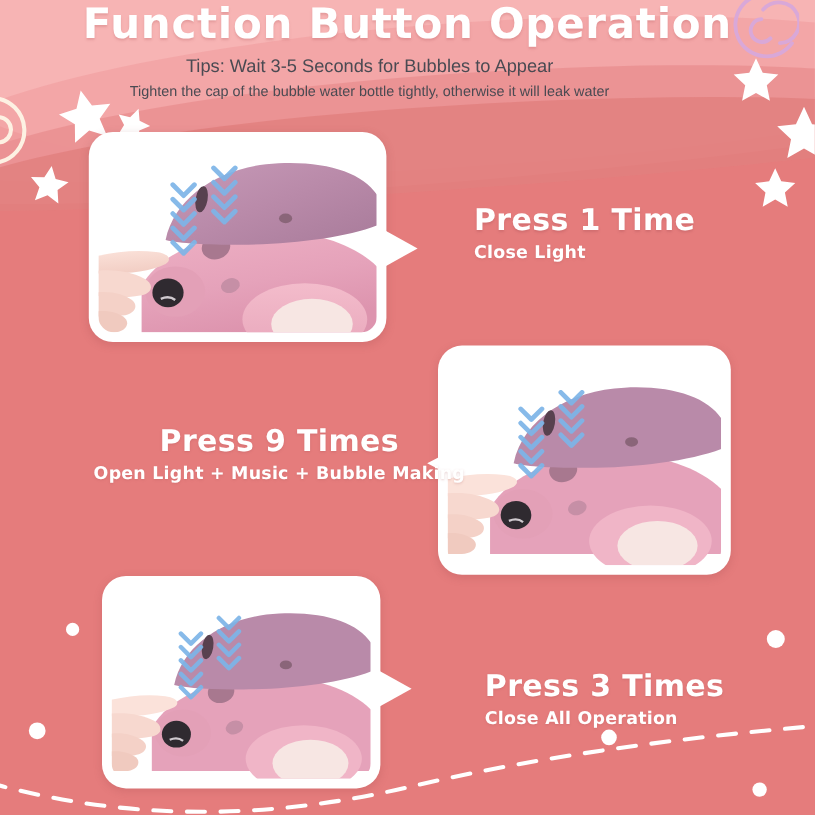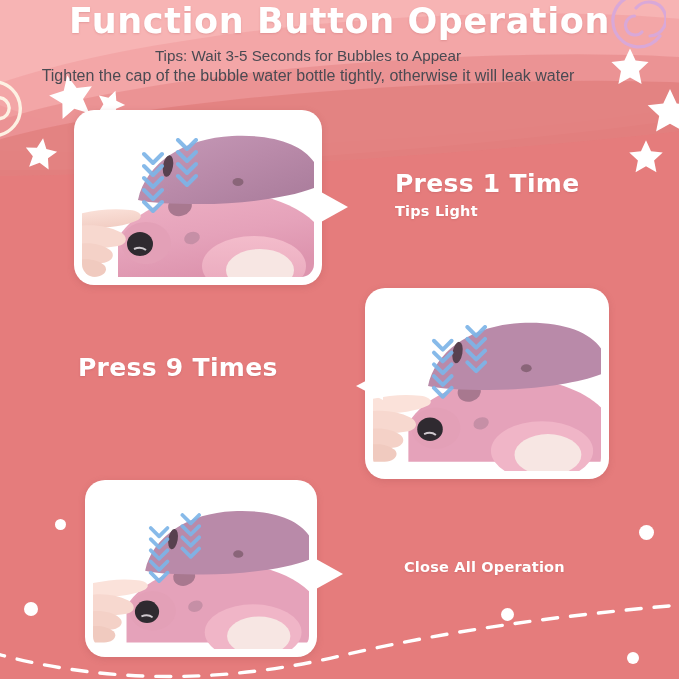--- a/index.html
+++ b/index.html
@@ -54,21 +54,21 @@
     position:absolute; left:0; top:-2px; width:679px; text-align:center;
     font-size:35px; line-height:46px; font-weight:700; color:#ffffff;
     font-family:"DejaVu Sans", sans-serif; letter-spacing:.6px;
     text-shadow:0 1px 2px rgba(180,90,95,.28);
   }
   .tips {
     position:absolute; left:0; top:46px; width:616px; text-align:center;
     color:#4a4a52; font-size:15.2px; line-height:20px;
     font-family:"Liberation Sans", sans-serif;
   }
-  .tips .l2 { display:block; font-size:16px; }
+  .tips .l2 { display:block; font-size:12px; }
 
   
   .panel {
     position:absolute; background:#ffffff; border-radius:20px;
     box-shadow:0 2px 7px rgba(150,70,75,.22);
     overflow:hidden;
   }
   .panel .inner { position:absolute; inset:8px; border-radius:13px; overflow:hidden; background:#fff; }
   .tail { position:absolute; width:0; height:0; }
   .tail.right {
@@ -236,21 +236,21 @@
           <path d="M-4 126 C 8 124, 20 126, 28 132 C 34 137, 30 144, 20 145 C 8 147, 0 146, -4 145 Z" fill="#f4d1c7"></path>
           <path d="M-4 142 C 6 140, 16 142, 22 147 C 27 152, 22 159, 12 159 L -4 159 Z" fill="#f0cabf"></path>
         </svg>
       </div>
     </div>
   </div>
   <div class="tail right" style="left:321px; top:192px;"></div>
 
   <div class="cap" style="left:395px; top:168px;">
     <div class="big">Press 1 Time</div>
-    <div class="small">Tips Light</div>
+    <div class="small">Close Light</div>
   </div>
 
   <div class="panel" style="left:365px; top:288px; width:244px; height:191px;">
     <div class="inner">
       <div class="scene">
         <svg width="228" height="175" viewBox="0 0 232 159">
           <use href="#none"></use>
           <g>
             <path d="M36 159 L36 120 C 52 92, 96 74, 140 74 C 180 74, 214 86, 232 104 L232 159 Z" fill="#e5a2ba"></path>
             <ellipse cx="64" cy="125" rx="25" ry="21" fill="#e3a0b7"></ellipse>
@@ -280,20 +280,21 @@
             <path d="M-4 142 C 6 140, 16 142, 22 147 C 27 152, 22 159, 12 159 L -4 159 Z" fill="#f0cabf"></path>
           </g>
         </svg>
       </div>
     </div>
   </div>
   <div class="tail left" style="left:356px; top:372px;"></div>
 
   <div class="cap" style="left:78px; top:352px;">
     <div class="big">Press 9 Times</div>
+    <div class="small">Open Light + Music + Bubble Making</div>
   </div>
 
   <div class="panel" style="left:85px; top:480px; width:232px; height:177px;">
     <div class="inner">
       <div class="scene">
         <svg width="216" height="161" viewBox="0 0 232 159">
           <g>
             <path d="M36 159 L36 120 C 52 92, 96 74, 140 74 C 180 74, 214 86, 232 104 L232 159 Z" fill="#e5a2ba"></path>
             <ellipse cx="64" cy="125" rx="25" ry="21" fill="#e3a0b7"></ellipse>
             <ellipse cx="58" cy="126" rx="13" ry="12" fill="#2f2a30"></ellipse>
@@ -321,16 +322,17 @@
             <path d="M-4 126 C 8 124, 20 126, 28 132 C 34 137, 30 144, 20 145 C 8 147, 0 146, -4 145 Z" fill="#f4d1c7"></path>
             <path d="M-4 142 C 6 140, 16 142, 22 147 C 27 152, 22 159, 12 159 L -4 159 Z" fill="#f0cabf"></path>
           </g>
         </svg>
       </div>
     </div>
   </div>
   <div class="tail right" style="left:316px; top:559px;"></div>
 
   <div class="cap" style="left:404px; top:556px;">
+    <div class="big">Press 3 Times</div>
     <div class="small">Close All Operation</div>
   </div>
 
 </div>
 
 </body></html>

